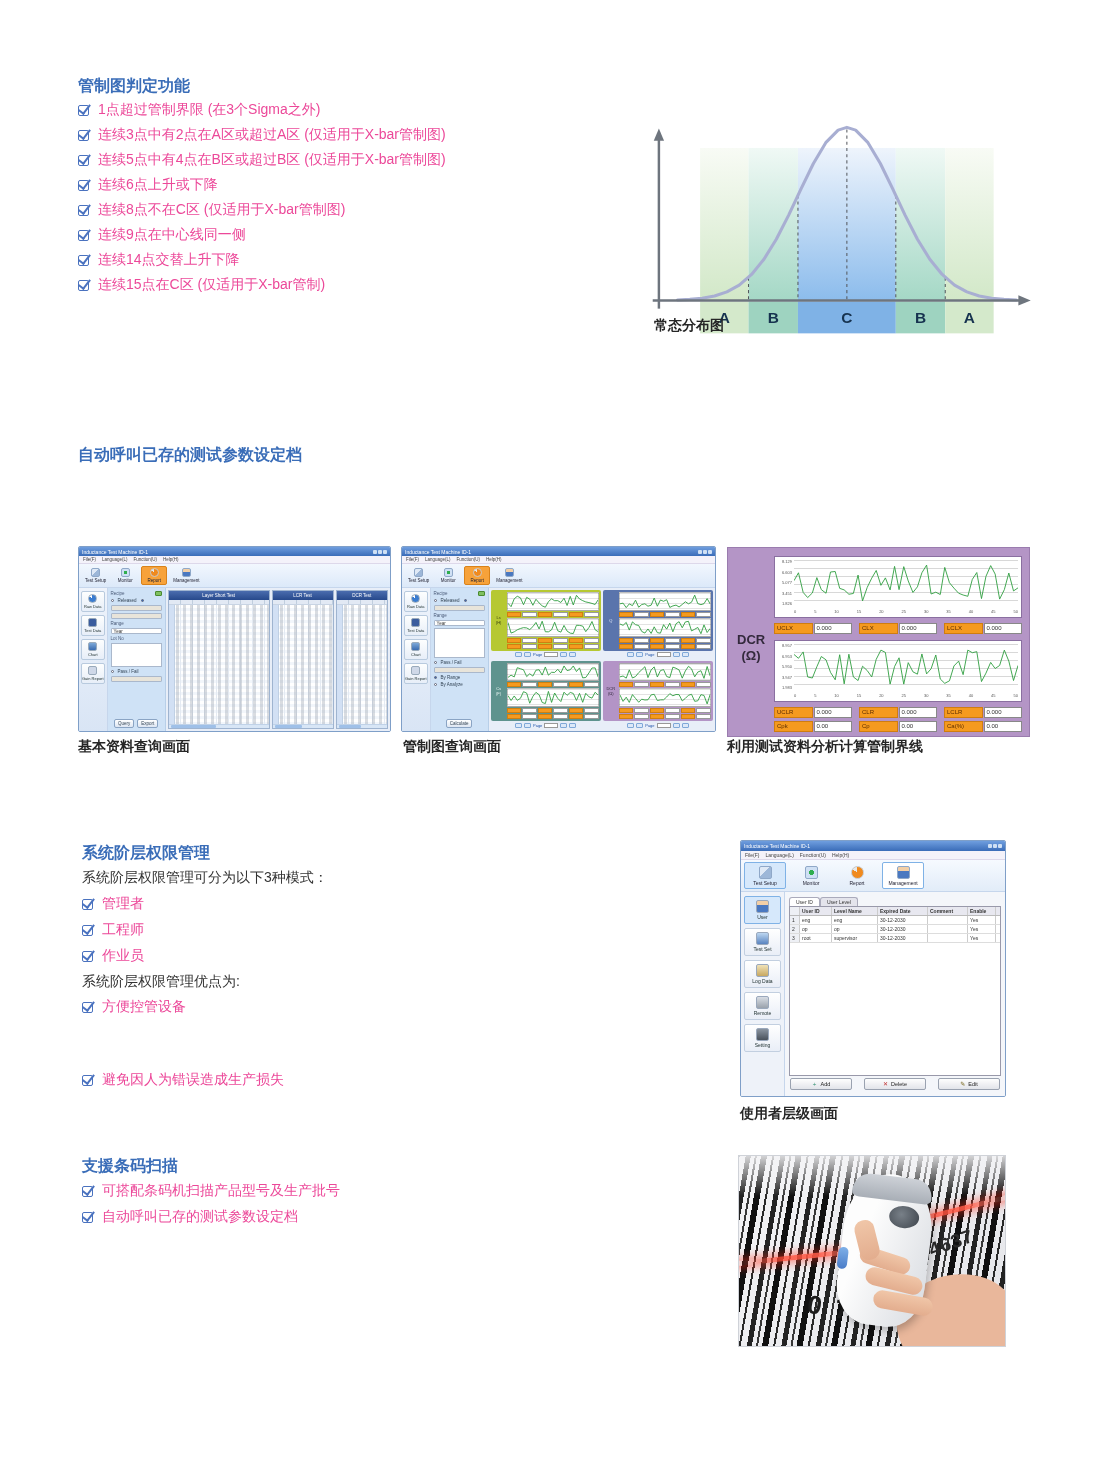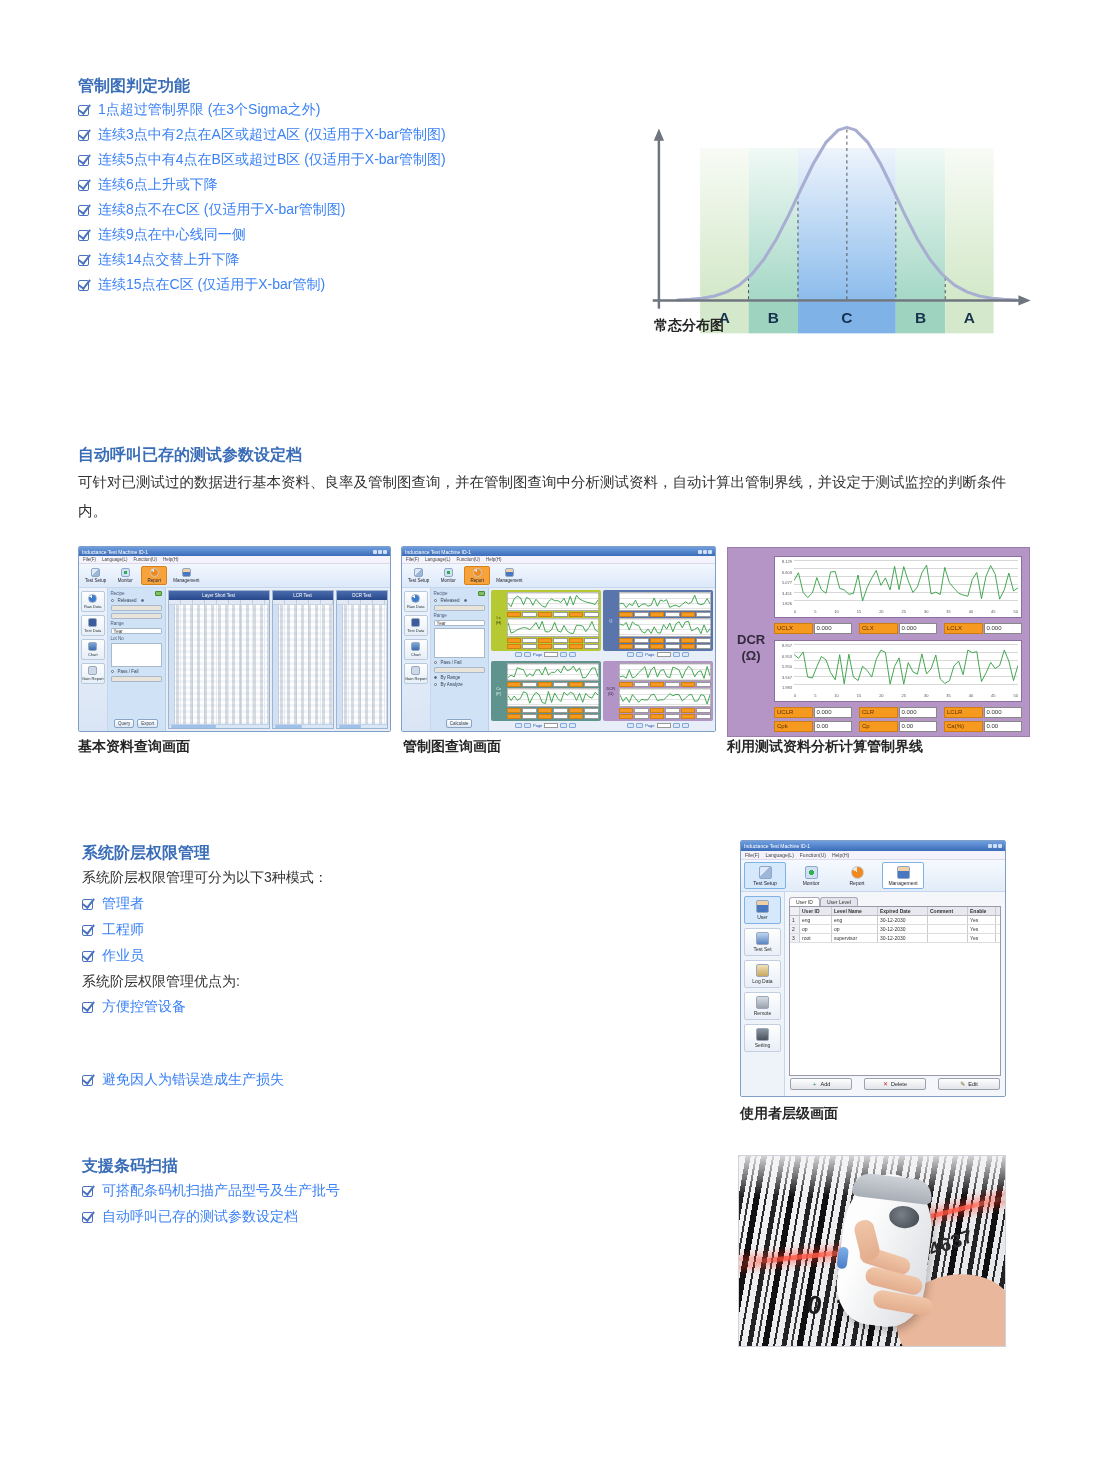--- a/index.html
+++ b/index.html
@@ -7,21 +7,21 @@
   .page { position:relative; width:1102px; height:1470px; background:#ffffff; overflow:hidden;
           font-family:"Liberation Sans","DejaVu Sans",sans-serif; color:#333; }
 
   
   .sec-title { position:absolute; font-size:16px; font-weight:600; color:#3a6db8; }
   .plain-line { position:absolute; font-size:14px; color:#333; }
   .para { position:absolute; font-size:14.5px; line-height:29px; color:#333; width:952px; }
   .fig-caption { position:absolute; font-size:14px; font-weight:600; color:#262626; }
 
   
-  .chk-item { position:absolute; display:flex; align-items:center; gap:9px; font-size:14px; color:#3b82f6; height:16px; }
+  .chk-item { position:absolute; display:flex; align-items:center; gap:9px; font-size:14px; color:#ec4899; height:16px; }
   .cbx { width:11px; height:11px; border:1.6px solid #4a72bf; border-radius:2px; position:relative; flex:0 0 auto; }
   .cbx::after { content:""; position:absolute; left:2.2px; top:-4px; width:4.5px; height:10px;
                 border:solid #4a72bf; border-width:0 2px 2px 0; transform:rotate(38deg); }
 
   
   .dist { position:absolute; left:628px; top:94px; width:412px; height:248px; }
   .dist svg { width:100%; height:100%; }
 
   
   .mw { position:absolute; background:#eef3fa; border:1px solid #7f9fc8; border-radius:2px; overflow:hidden; display:flex; flex-direction:column; }
@@ -245,21 +245,20 @@
       <text x="93.5" y="222" text-anchor="middle" font-size="15" font-weight="bold" fill="#16324f">A</text>
       <text x="141" y="222" text-anchor="middle" font-size="15" font-weight="bold" fill="#16324f">B</text>
       <text x="212.5" y="222" text-anchor="middle" font-size="15" font-weight="bold" fill="#16324f">C</text>
       <text x="284" y="222" text-anchor="middle" font-size="15" font-weight="bold" fill="#16324f">B</text>
       <text x="331.5" y="222" text-anchor="middle" font-size="15" font-weight="bold" fill="#16324f">A</text>
     </svg>
   </div>
   <div class="fig-caption" style="left:654px; top:317px;">常态分布图</div>
 
   <h2 class="sec-title" style="left:78px; top:445px;">自动呼叫已存的测试参数设定档</h2>
-  <p class="para" style="left:78px; top:468px;">可针对已测试过的数据进行基本资料、良率及管制图查询，并在管制图查询中分析测试资料，自动计算出管制界线，并设定于测试监控的判断条件内。</p>
 
   <div class="mw" style="left:78px; top:546px; width:313px; height:186px;">
     <div class="mw-tb">
       <span>Inductance Test Machine ID-1</span>
       <span class="wbtns">
           <i></i>
           <i></i>
           <i></i>
         </span>
     </div>

